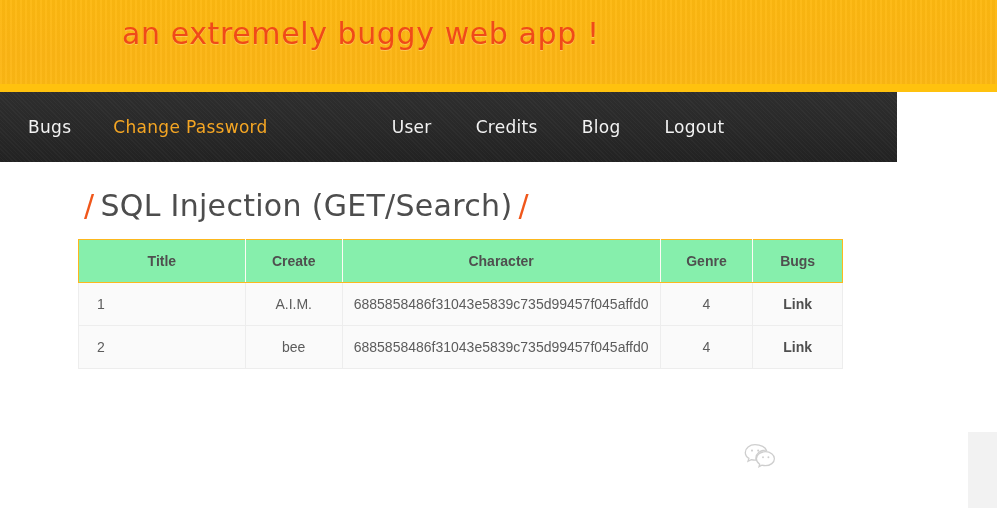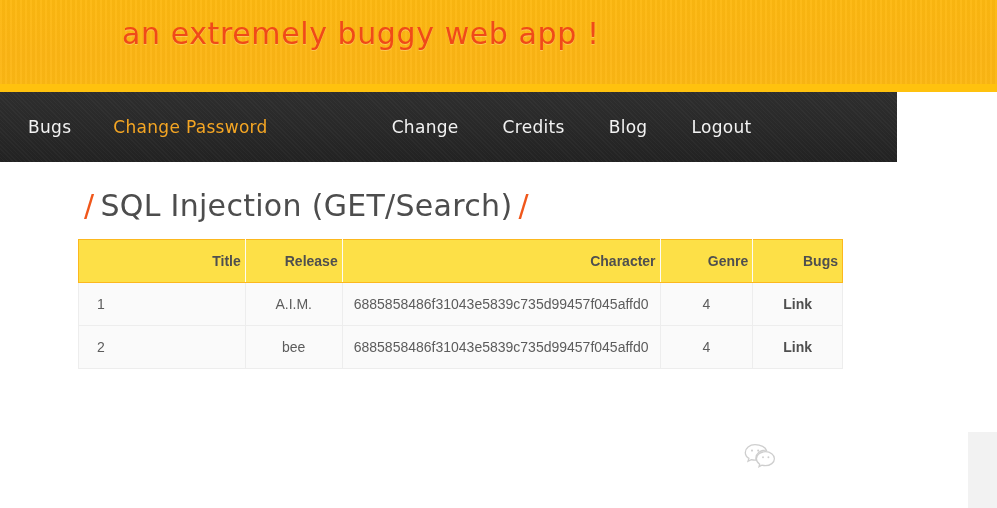--- a/index.html
+++ b/index.html
@@ -142,25 +142,25 @@
 
   
   #results-wrap { padding: 16px 0 0 78px; }
   #results-table {
     border-collapse: collapse;
     width: 765px;
     table-layout: fixed;
     font-family: "Liberation Sans", sans-serif;
   }
   #results-table th {
-    background: #fde047;
+    background: #86efac;
     color: #4f4f4f;
     font-size: 14px;
     font-weight: bold;
-    text-align: right;
+    text-align: center;
     height: 43px;
     border: 1px solid #fcb81e;
     border-right: 1px solid #fdfbf4;
     padding: 0 4px;
   }
   #results-table th:last-child { border-right: 1px solid #fcb81e; }
   #results-table td {
     background: #fafafa;
     color: #5c5c5c;
     font-size: 14px;
@@ -229,40 +229,40 @@
   <div id="banner-stripe"></div>
 </div>
 
 <nav id="navbar">
   <a class="nav-link" href="#">Bugs</a>
   <span class="nav-gap-sm"></span>
   <a class="nav-link active" href="#">Change Password</a>
   <span class="nav-gap-md"></span>
   <span class="nav-gap-md"></span>
   <span class="nav-gap-md"></span>
-  <a class="nav-link" href="#">Change</a>
+  <a class="nav-link" href="#">User</a>
   <span class="nav-gap-md"></span>
   <a class="nav-link" href="#">Credits</a>
   <span class="nav-gap-md"></span>
   <a class="nav-link" href="#">Blog</a>
   <span class="nav-gap-md"></span>
   <a class="nav-link" href="#">Logout</a>
 </nav>
 
 <div id="main">
 
   <h1 id="page-title"><span class="slash">/</span><span>SQL Injection (GET/Search)</span><span class="slash">/</span></h1>
 
 
   <div id="results-wrap">
     <table id="results-table">
       <thead>
         <tr>
           <th class="w-title">Title</th>
-          <th class="w-release">Release</th>
+          <th class="w-release">Create</th>
           <th class="w-char">Character</th>
           <th class="w-genre">Genre</th>
           <th class="w-imdb">Bugs</th>
         </tr>
       </thead>
       <tbody>
         <tr>
           <td class="col-title">1</td>
           <td class="col-release">A.I.M.</td>
           <td class="col-char">6885858486f31043e5839c735d99457f045affd0</td>

